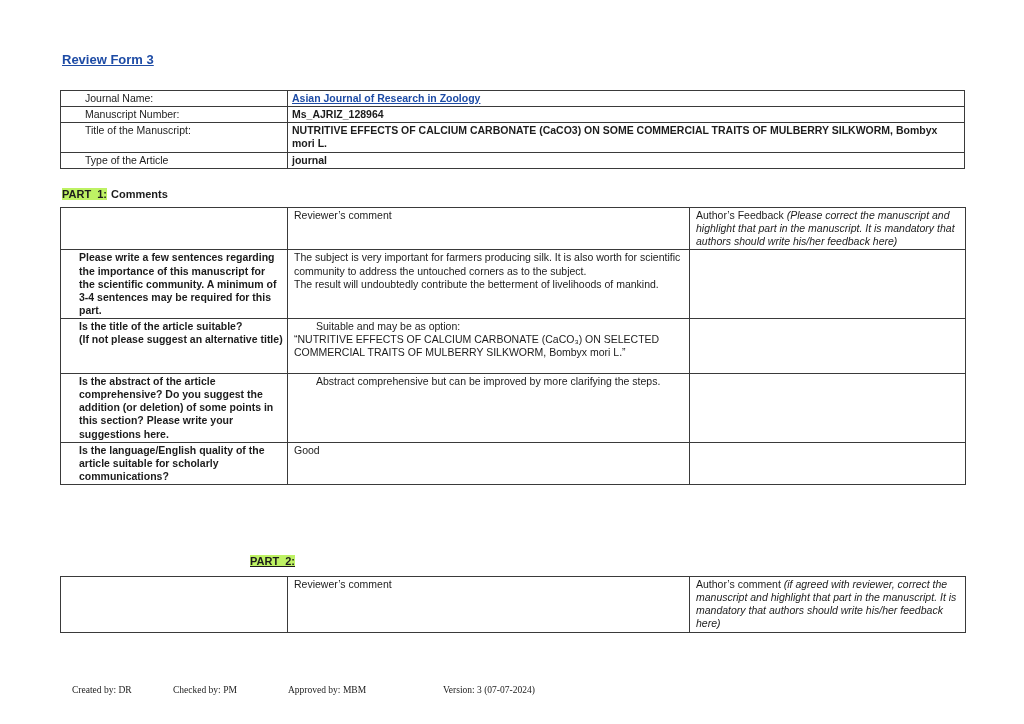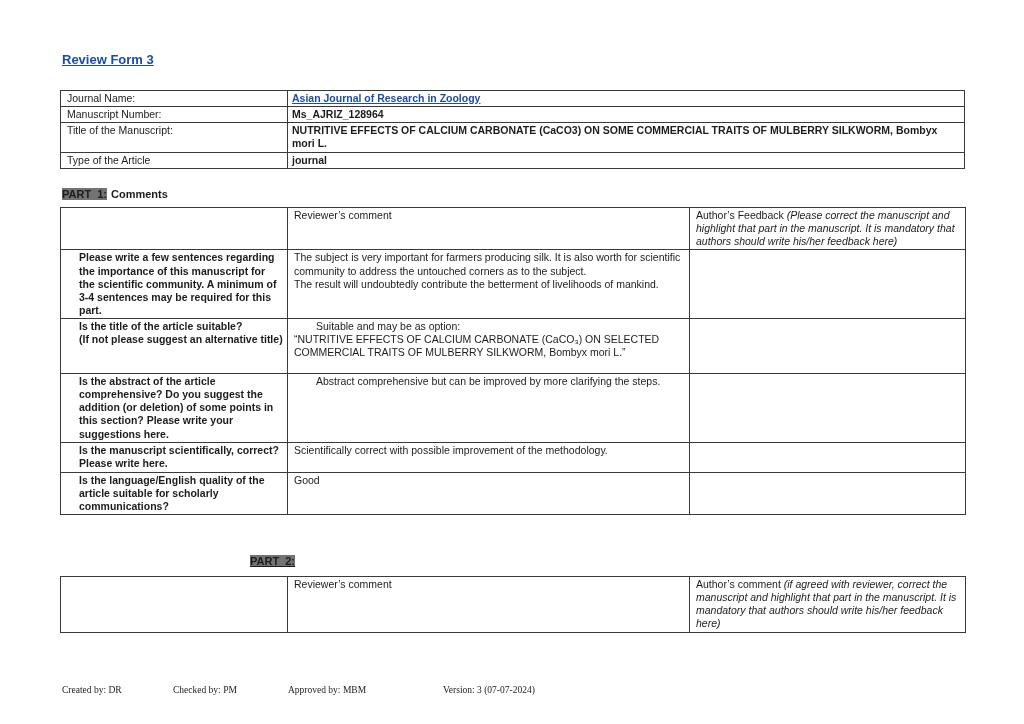--- a/index.html
+++ b/index.html
@@ -11,26 +11,26 @@
     position:absolute; left:62px; top:52px;
     font-size:13px; font-weight:bold; color:#1d4ba5; text-decoration:underline;
   }
   table { border-collapse:collapse; table-layout:fixed; }
   td {
     border:1px solid #3a3a3a; vertical-align:top;
     padding:1px 4px; font-size:10.5px; line-height:1.25; overflow:hidden;
   }
   
   .meta-table { position:absolute; left:60px; top:90px; width:905px; }
-  .meta-table td.ml { padding-left:6px; vertical-align:top;margin-top:18px; }
+  .meta-table td.ml { padding-left:24px; vertical-align:top;margin-top:18px; }
   .meta-table td.mv { vertical-align:middle; font-weight:bold; }
   .link { color:#1d4ba5; font-weight:bold; text-decoration:underline; cursor:pointer; }
   
   .part-label { position:absolute; font-size:11px; font-weight:bold; }
-  .hl { background:#737373; white-space:pre; }
+  .hl { background:#bef264; white-space:pre; }
   .heading-text { margin-left:4px; }
   .und { text-decoration:underline; }
   
   .review-table { position:absolute; left:60px; width:905px; }
   .qcell { font-weight:bold; padding-left:18px; }
   .qcell.noindent { padding-left:4px; }
   .acell { padding-left:6px; }
   .b { font-weight:normal; }
   .it { font-style:italic; font-weight:normal; }
   .pre { white-space:pre-line; }
@@ -104,25 +104,20 @@
         <div class="b ind">Suitable and may be as option:</div>
         <div>“NUTRITIVE EFFECTS OF CALCIUM CARBONATE (CaCO₃) ON SELECTED COMMERCIAL TRAITS OF MULBERRY SILKWORM, Bombyx mori L.”</div>
       </td>
       <td class="acell"></td>
     </tr>
     <tr style="height:53px">
       <td class="qcell">Is the abstract of the article comprehensive? Do you suggest the addition (or deletion) of some points in this section? Please write your suggestions here.</td>
       <td class="acell b ind-first">Abstract comprehensive but can be improved by more clarifying the steps.</td>
       <td class="acell"></td>
     </tr>
-    <tr style="height:30px">
-      <td class="qcell">Is the manuscript scientifically, correct? Please write here.</td>
-      <td class="acell">Scientifically correct with possible improvement of the methodology.</td>
-      <td class="acell"></td>
-    </tr>
     <tr style="height:31px">
       <td class="qcell">Is the language/English quality of the article suitable for scholarly communications?</td>
       <td class="acell">Good</td>
       <td class="acell"></td>
     </tr>
   </tbody>
     </table>
 
   <div class="part-label" style="left:250px; top:555px;">
     <span class="hl und">PART  2:</span>
@@ -137,19 +132,19 @@
     <tbody>
         <tr style="height:36px">
       <td class="qcell noindent"></td>
       <td class="acell b">Reviewer’s comment</td>
       <td class="acell"><span class="b">Author’s comment</span> <span class="it">(if agreed with reviewer, correct the manuscript and highlight that part in the manuscript. It is mandatory that authors should write his/her feedback here)</span></td>
     </tr>
   </tbody>
     </table>
 
   <div class="footer">
-    <span style="left:62px;">Created by: DR</span>
+    <span style="left:72px;">Created by: DR</span>
     <span style="left:173px;">Checked by: PM</span>
     <span style="left:288px;">Approved by: MBM</span>
     <span style="left:443px;">Version: 3 (07-07-2024)</span>
   </div>
 
 </div>
 
 </body></html>

